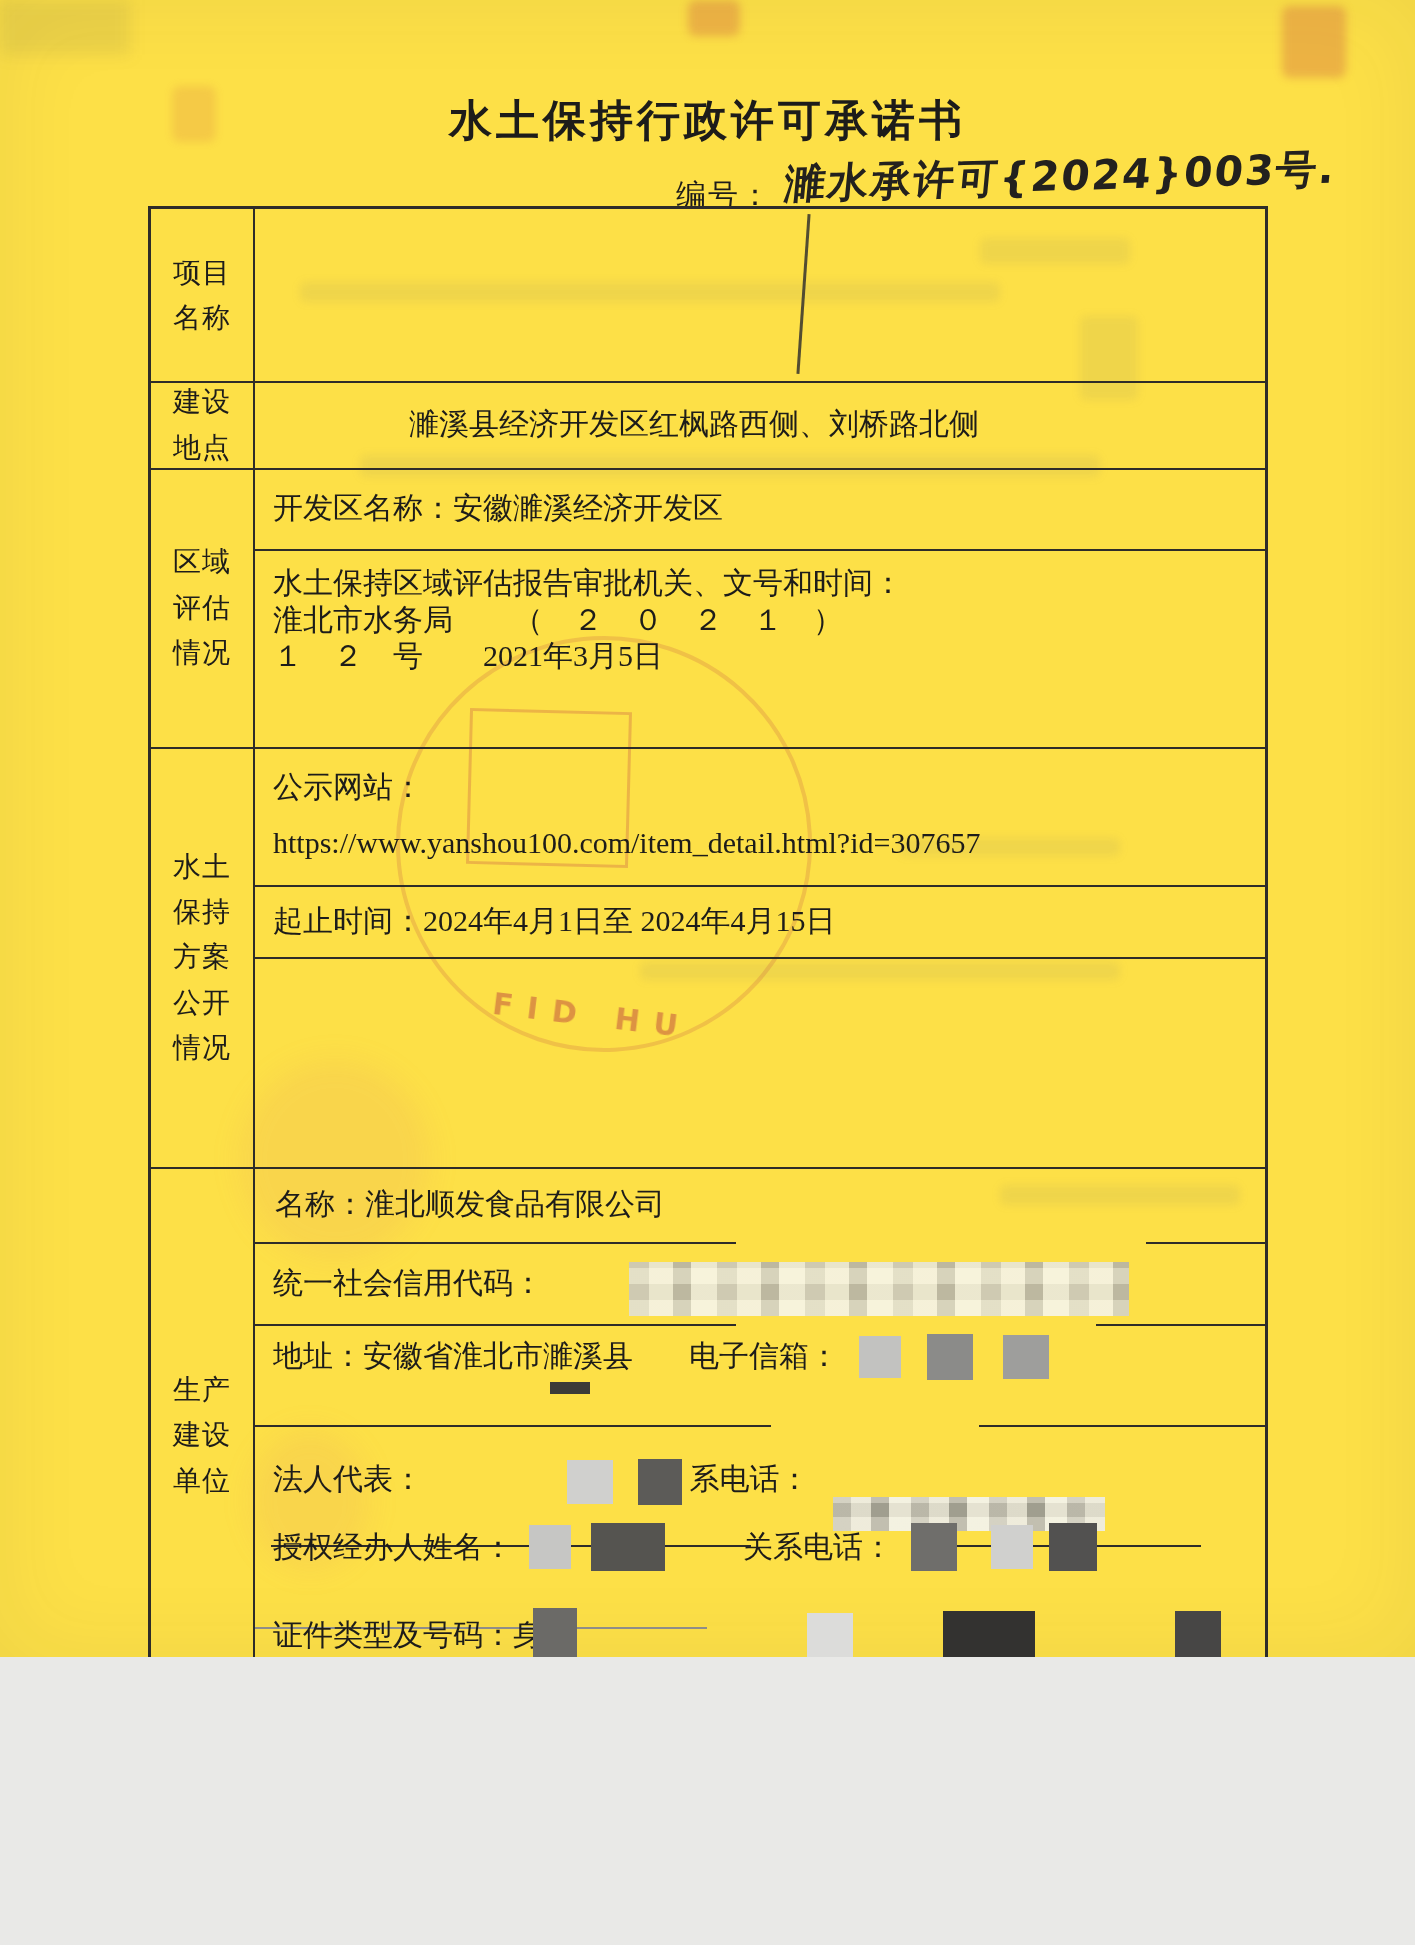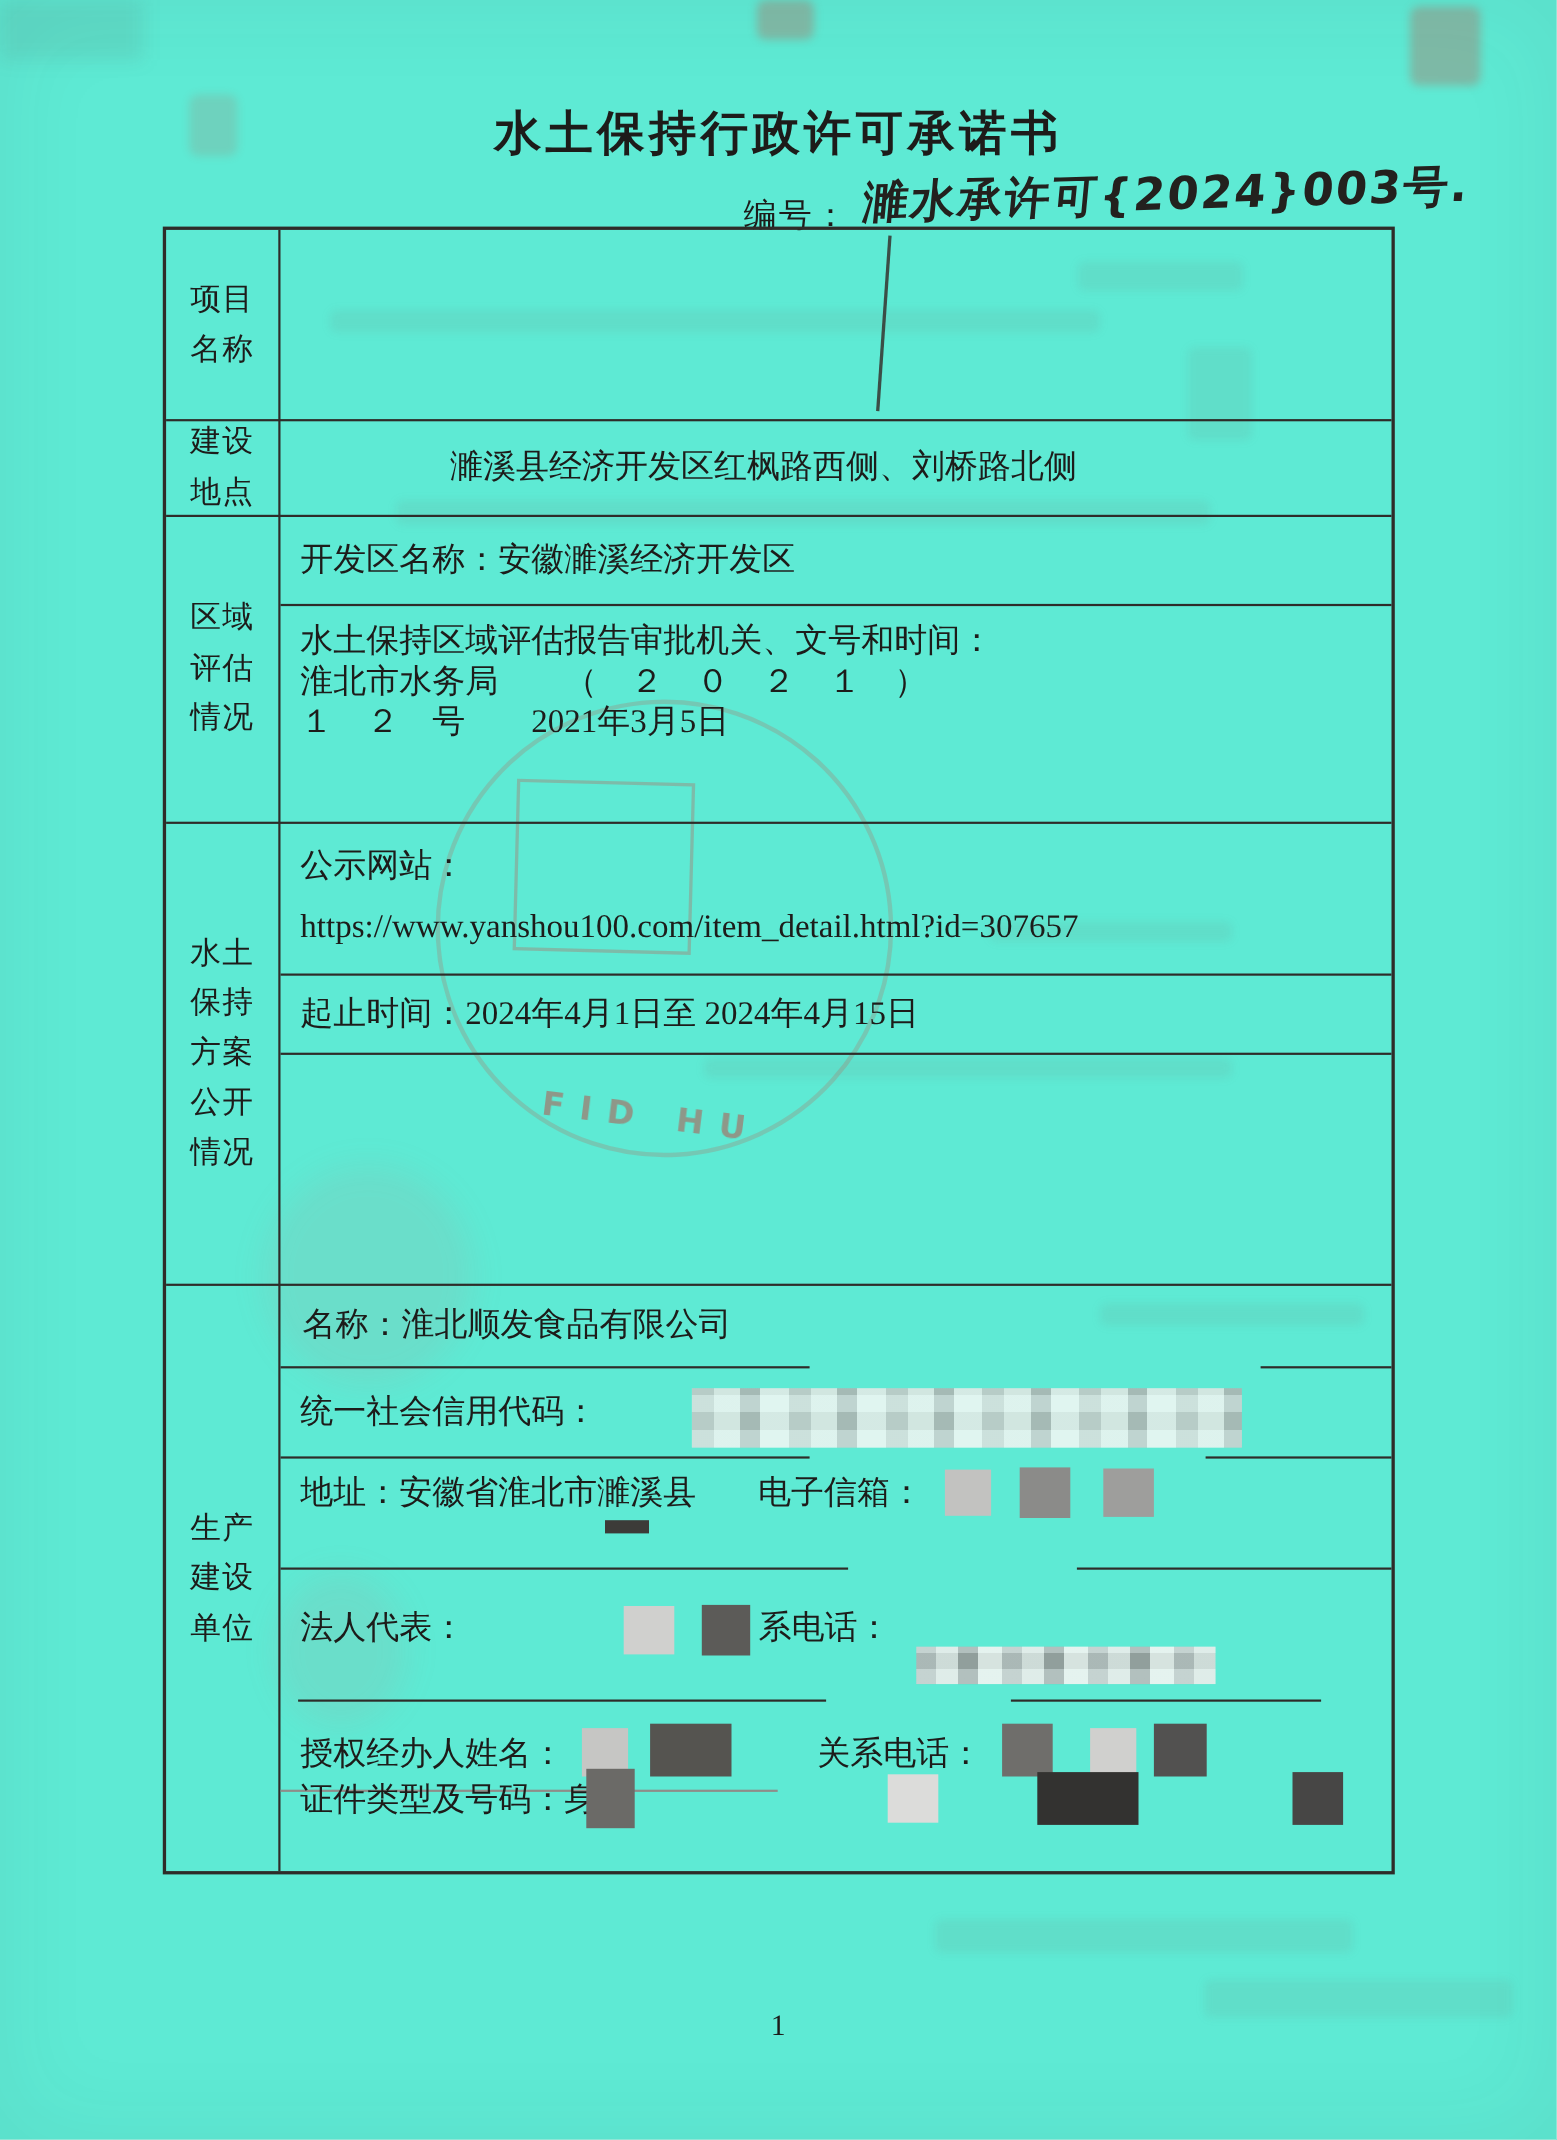--- a/index.html
+++ b/index.html
@@ -1,19 +1,19 @@
 <!DOCTYPE html>
 <html><head>
 <meta charset="utf-8">
 <style>
   html,body { margin:0; padding:0; }
   body { width:1415px; height:1945px; background:#e9e9e7; }
   .page {
-    position:relative; width:1415px; height:1945px; overflow:hidden;
-    background:#5eead4;
+    position:relative; width:1415px; height:1657px; overflow:hidden;
+    background:#fde047;
     box-shadow: inset 0 0 90px rgba(60,58,50,.07);
     font-family:"Liberation Serif","DejaVu Serif",serif;
     color:#1d1c1a;
   }
   
   .title {
     position:absolute; top:92px; left:0; width:100%;
     text-align:center; font-size:43px; font-weight:bold; letter-spacing:4px;
   }
   .serial { position:absolute; top:164px; left:676px; white-space:nowrap; }
@@ -188,21 +188,21 @@
     </div>
 
     <div class="cnt" style="top:1216px; height:120px; padding-top:34px; position:absolute;">
       <span>法人代表：</span>
       <span class="rd" style="width:46px; height:44px; margin-left:136px; background:#d0d0ce;"></span>
       <span class="rd" style="width:44px; height:46px; margin-left:18px; background:#5c5b58;"></span>
       <span>系电话：</span>
       <span class="rd mosaic" style="position:absolute; left:578px; top:72px; width:272px; height:34px;"></span>
     </div>
 
-    <div class="cnt vcenter" style="top:1324px; height:82px;align-items:flex-end;">
+    <div class="cnt vcenter" style="top:1297px; height:82px;">
       <span>授权经办人姓名：</span>
       <span class="rd" style="width:42px; height:44px; margin-left:16px; background:#c6c6c4;"></span>
       <span class="rd" style="width:74px; height:48px; margin-left:20px; background:#555450;"></span>
       <span style="margin-left:78px;">关系电话：</span>
       <span class="rd" style="width:46px; height:48px; margin-left:18px; background:#6f6e6b;"></span>
       <span class="rd" style="width:42px; height:44px; margin-left:34px; background:#d0d0ce;"></span>
       <span class="rd" style="width:48px; height:48px; margin-left:16px; background:#525150;"></span>
     </div>
 
     <div class="cnt vcenter" style="top:1388px; height:76px;">

